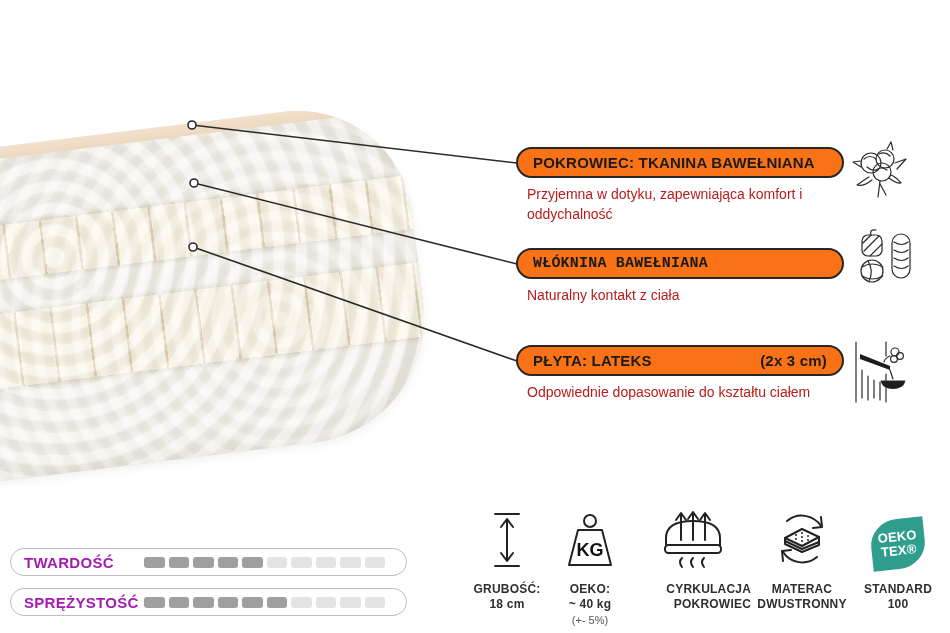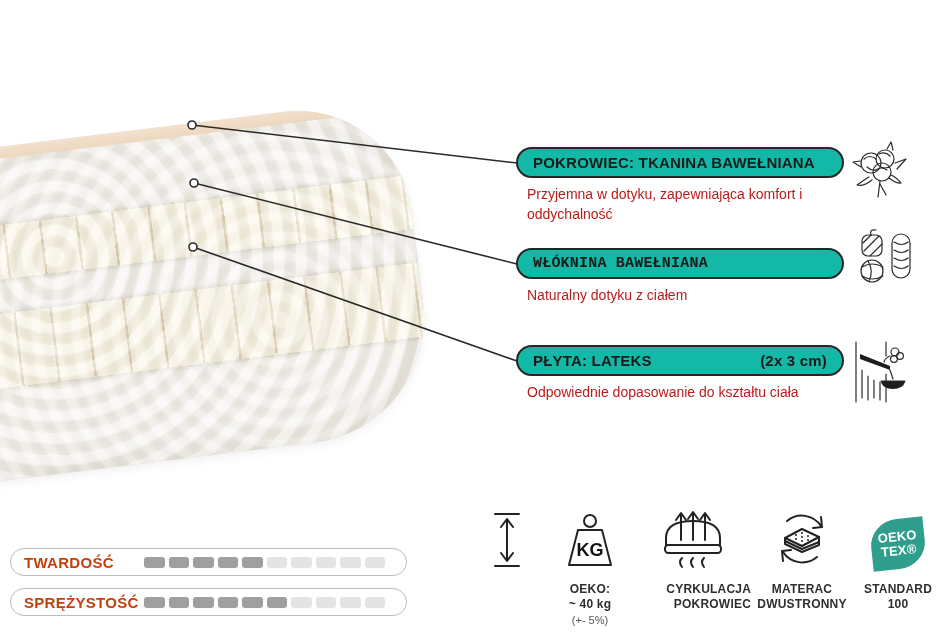--- a/index.html
+++ b/index.html
@@ -34,41 +34,41 @@
   }
   .m-latex.r1 { top:78px; height:54px; }
   .m-latex.r2 { top:166px; height:74px; }
 
   
   .lines { position:absolute; left:0; top:0; pointer-events:none; }
 
   
   .pill {
     position:absolute; height:31px; width:328px; box-sizing:border-box;
-    border:2px solid #262626; border-radius:17px; background:#14b8a6;
+    border:2px solid #262626; border-radius:17px; background:#f97316;
     display:flex; align-items:center; justify-content:space-between;
     padding:0 15px; font-weight:bold; font-size:15px; letter-spacing:.2px;
     white-space:nowrap; color:#1b1b1b;
   }
   .pill .note { font-weight:bold; }
   .desc {
     position:absolute; font-size:14px; line-height:1.45; color:#b91c1c; width:315px;
   }
   .c-icon { position:absolute; }
   .c-icon svg { display:block; }
 
   
   .rating-pill {
     position:absolute; left:10px; width:397px; height:28px; box-sizing:border-box;
     border:1.6px solid #bdbdbd; border-radius:15px; background:#fff;
     display:flex; align-items:center;
   }
   .rating-label {
     margin-left:13px; width:120px; font-weight:bold; font-size:15px;
-    letter-spacing:.3px; color:#c2410c; white-space:nowrap;
+    letter-spacing:.3px; color:#a21caf; white-space:nowrap;
   }
   .segments { display:flex; gap:4px; }
   .segments span { width:20.5px; height:11px; border-radius:3px; display:block; }
 
   
   .spec { position:absolute; top:505px; width:116px; text-align:center; }
   .icon-box { height:64px; display:flex; align-items:flex-end; justify-content:center; margin-bottom:13px; }
   .spec-label { font-weight:bold; font-size:12px; line-height:15px; color:#2f2f2f; letter-spacing:.2px; }
   .spec-sub { font-size:11px; color:#555; margin-top:2px; }
   .badge {
@@ -123,21 +123,21 @@
       <path class="thin" d="M38 38 Q46 44 50 43 Q45 37 40 35"></path>
       <path class="thin" d="M29 41 L27 57"></path>
       <path class="thin" d="M29 44 L35 55"></path>
     </svg>
   </div>
 
   <div class="pill" style="left:516px; top:248px;font-family:Liberation Mono, monospace;">
     <span>WŁÓKNINA BAWEŁNIANA</span>
     <span class="note"></span>
   </div>
-  <div class="desc" style="left:527px; top:285px;">Naturalny dotyku z ciałem</div>
+  <div class="desc" style="left:527px; top:285px;">Naturalny kontakt z ciała</div>
   <div class="c-icon" style="left:856px; top:228px;">
     <svg width="58" height="56" viewBox="0 0 58 56">
       <rect class="thin" x="6" y="7" width="20" height="21" rx="6"></rect>
       <path class="thin" d="M15 7 q-2 -6 5 -5"></path>
       <path class="thin" d="M8 23 L23 8"></path>
       <path class="thin" d="M7 15 L15 7"></path>
       <path class="thin" d="M14 28 L26 16"></path>
       <circle class="thin" cx="16" cy="43" r="11"></circle>
       <path class="thin" d="M6 39 q10 -6 21 0"></path>
       <path class="thin" d="M6 48 q10 6 21 0"></path>
@@ -147,21 +147,21 @@
       <path class="thin" d="M38 22 q8 5 14 0"></path>
       <path class="thin" d="M38 30 q8 5 14 0"></path>
       <path class="thin" d="M38 38 q8 5 14 0"></path>
     </svg>
   </div>
 
   <div class="pill" style="left:516px; top:345px;">
     <span>PŁYTA: LATEKS</span>
     <span class="note">(2x 3 cm)</span>
   </div>
-  <div class="desc" style="left:527px; top:382px;">Odpowiednie dopasowanie do kształtu ciała</div>
+  <div class="desc" style="left:527px; top:382px;">Odpowiednie dopasowanie do kształtu ciałem</div>
   <div class="c-icon" style="left:850px; top:340px;">
     <svg width="56" height="64" viewBox="0 0 56 64">
       <path class="thin" d="M6 2 L6 62"></path>
       <path class="thin" d="M36 2 L36 16"></path>
       <path class="thin" d="M36 34 L36 62"></path>
       <path class="thin" d="M12 30 L12 58"></path>
       <path class="thin" d="M18 36 L18 60"></path>
       <path class="thin" d="M24 40 L24 58"></path>
       <path class="thin" d="M30 42 L30 60"></path>
       <path class="filldark" d="M10 14 L40 26 L40 30 L10 19 Z"></path>
@@ -209,20 +209,24 @@
   <div class="spec" style="left:449px;">
     <div class="icon-box">
       <svg width="38" height="58" viewBox="0 0 38 58">
         <line class="stroke" x1="7" y1="3" x2="31" y2="3" stroke-width="2.6"></line>
         <line class="stroke" x1="7" y1="55" x2="31" y2="55" stroke-width="2.6"></line>
         <line class="stroke" x1="19" y1="9" x2="19" y2="49"></line>
         <polyline class="stroke" points="13,16 19,8 25,16"></polyline>
         <polyline class="stroke" points="13,42 19,50 25,42"></polyline>
       </svg>
     </div>
+    <div class="spec-label">
+      <div>GRUBOŚĆ:</div>
+      <div>18 cm</div>
+    </div>
   </div>
 
   <div class="spec" style="left:532px;">
     <div class="icon-box">
       <svg width="62" height="58" viewBox="0 0 62 58">
         <circle class="stroke" cx="31" cy="10" r="6" stroke-width="3"></circle>
         <path class="stroke" d="M19 19 L43 19 L52 54 L10 54 Z" stroke-width="3" fill="#fff"></path>
         <text x="31" y="45" font-size="18" font-weight="bold" text-anchor="middle" fill="#111">KG</text>
       </svg>
     </div>

